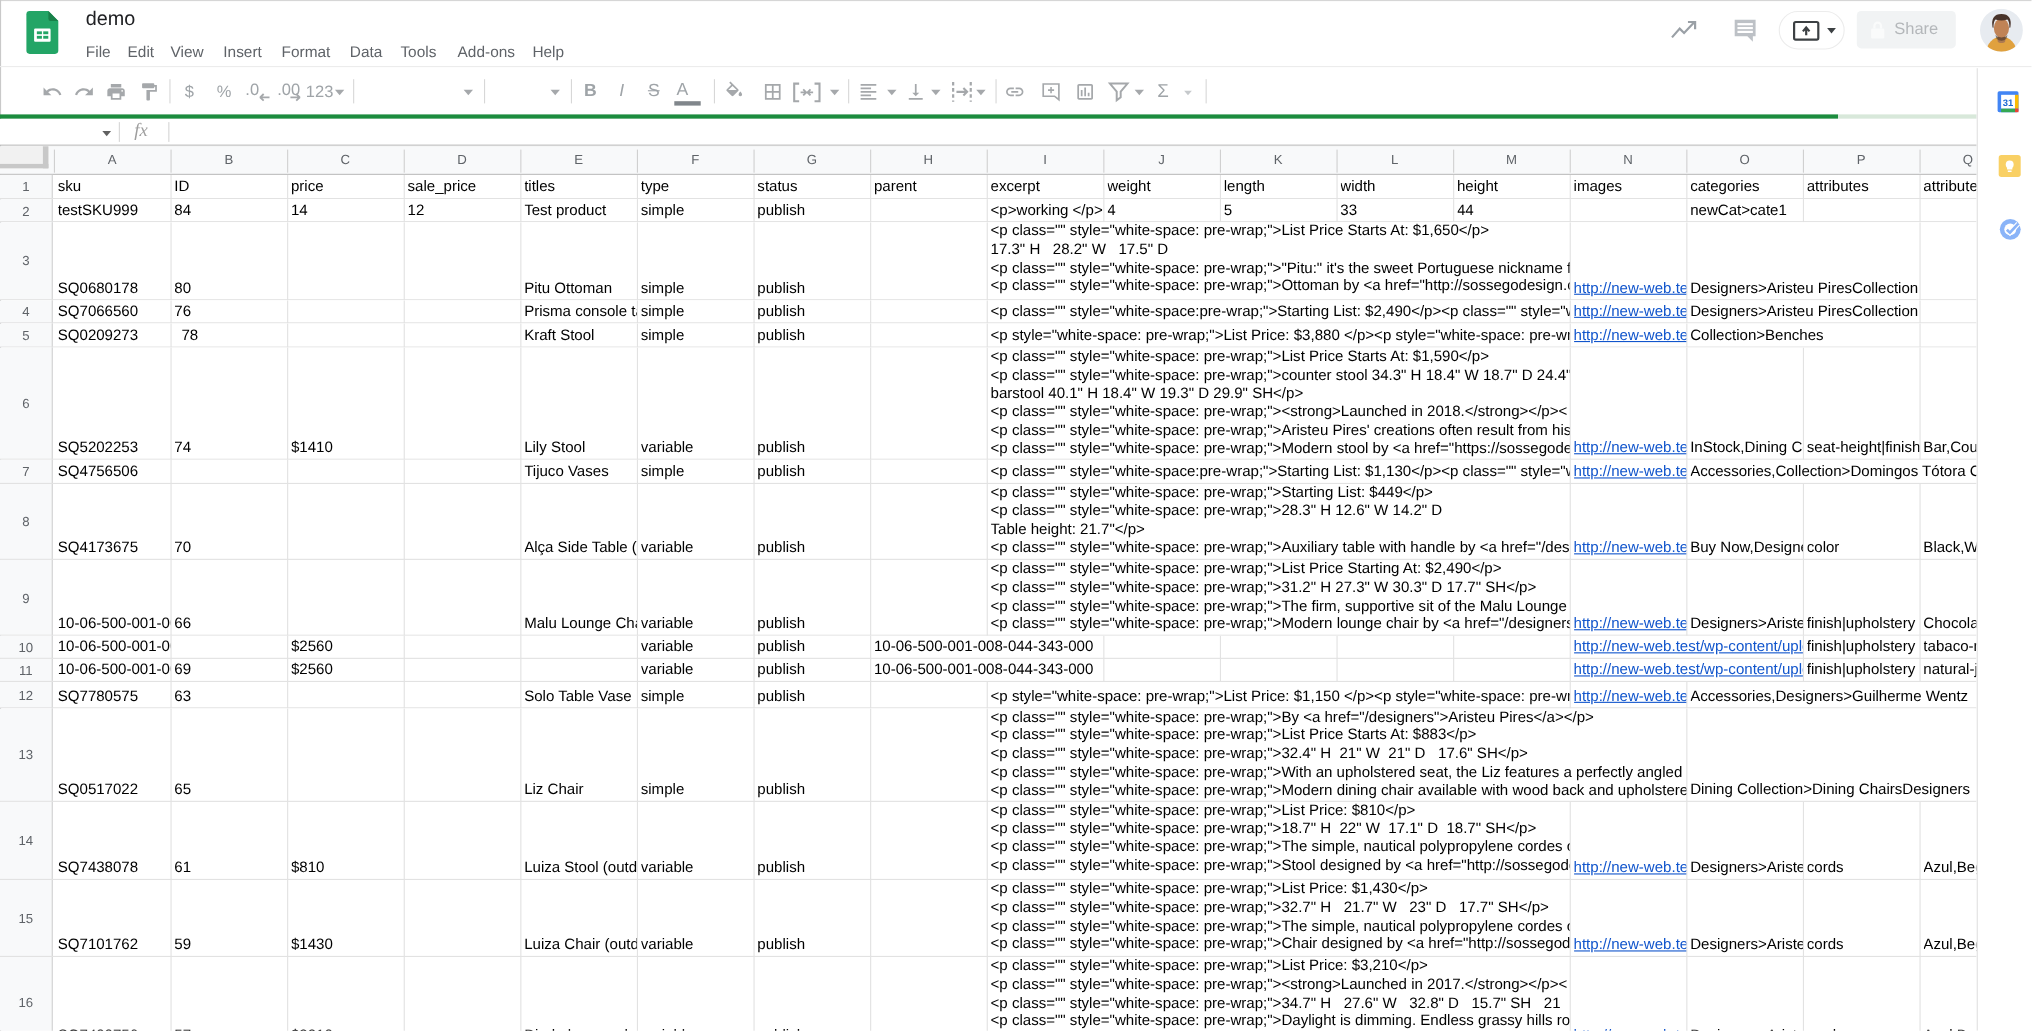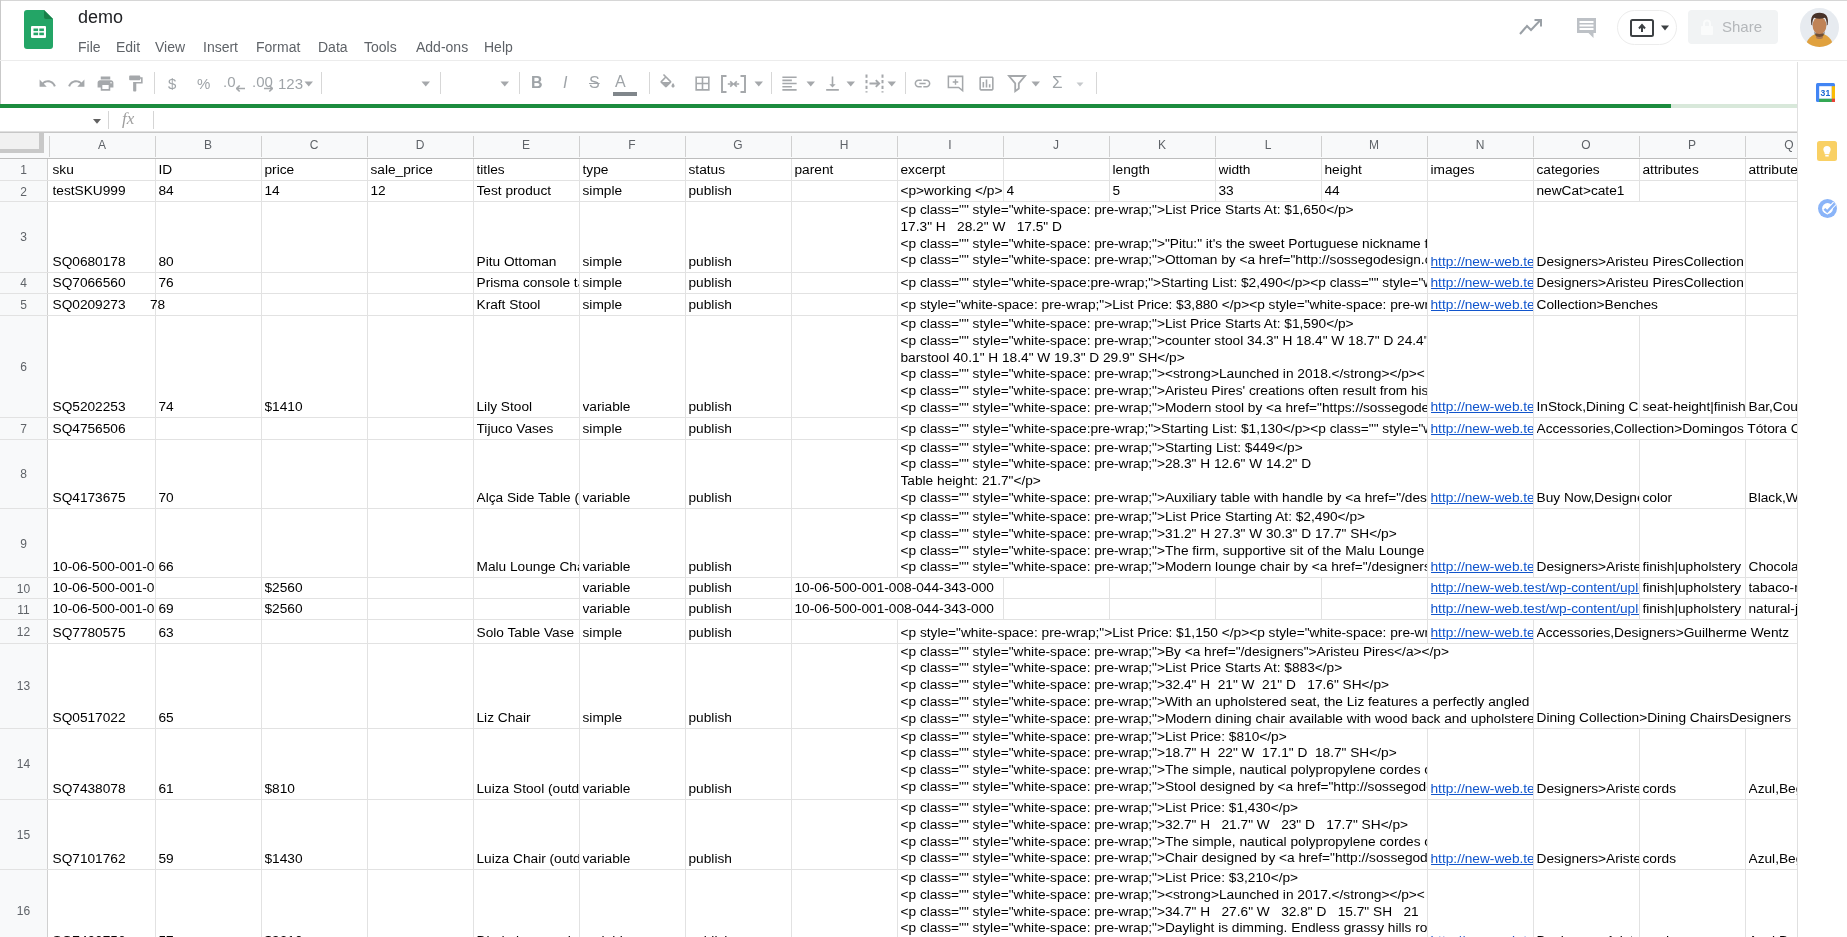--- a/index.html
+++ b/index.html
@@ -252,20 +252,21 @@
 <i class="hb" style="top:21px"></i>
 <div class="c" style="left:52.5px;width:1744.5px;height:20px">sku</div>
 <div class="c" style="left:158.5px;width:1638.5px;height:20px">ID</div>
 <div class="c" style="left:264.5px;width:1532.5px;height:20px">price</div>
 <div class="c" style="left:370.5px;width:1426.5px;height:20px">sale_price</div>
 <div class="c" style="left:582.5px;width:1214.5px;height:20px">type</div>
 <div class="c" style="left:476.5px;width:1320.5px;height:20px">titles</div>
 <div class="c" style="left:688.5px;width:1108.5px;height:20px">status</div>
 <div class="c" style="left:794.5px;width:1002.5px;height:20px">parent</div>
 <div class="c" style="left:900.5px;width:896.5px;height:20px">excerpt</div>
+<div class="c" style="left:1006.5px;width:790.5px;height:20px">weight</div>
 <div class="c" style="left:1112.5px;width:684.5px;height:20px">length</div>
 <div class="c" style="left:1218.5px;width:578.5px;height:20px">width</div>
 <div class="c" style="left:1324.5px;width:472.5px;height:20px">height</div>
 <div class="c" style="left:1430.5px;width:366.5px;height:20px">images</div>
 <div class="c" style="left:1536.5px;width:260.5px;height:20px">categories</div>
 <div class="c" style="left:1642.5px;width:154.5px;height:20px">attributes</div>
 <div class="c" style="left:1748.5px;width:48.5px;height:20px">attribute_values</div>
 </div>
 <div class="rn" style="top:181px;height:21px">2</div>
 <div class="row" style="top:181px;height:21px">
@@ -354,21 +355,21 @@
 <i class="v" style="left:473px"></i>
 <i class="v" style="left:579px"></i>
 <i class="v" style="left:685px"></i>
 <i class="v" style="left:791px"></i>
 <i class="v" style="left:897px"></i>
 <i class="v" style="left:1427px"></i>
 <i class="v" style="left:1533px"></i>
 <i class="v" style="left:1745px"></i>
 <i class="hb" style="top:21px"></i>
 <div class="c" style="left:52.5px;width:1744.5px;height:20px">SQ0209273</div>
-<div class="c" style="left:150px;width:1638.5px;height:20px">78</div>
+<div class="c" style="left:165px;width:1638.5px;height:20px">78</div>
 <div class="c" style="left:476.5px;width:1320.5px;height:20px">Kraft Stool</div>
 <div class="c" style="left:582.5px;width:1214.5px;height:20px">simple</div>
 <div class="c" style="left:688.5px;width:1108.5px;height:20px">publish</div>
 <div class="c" style="left:900.5px;width:526.5px;height:20px">&lt;p style="white-space: pre-wrap;"&gt;List Price: $3,880 &lt;/p&gt;&lt;p style="white-space: pre-wrap;"&gt;more text here</div>
 <div class="c" style="left:1430.5px;width:102.5px;height:20px"><span class="lk">http://new-web.test/wp-content/uploads/2018/05/product-image-01.jpg</span></div>
 <div class="c" style="left:1536.5px;width:260.5px;height:20px">Collection&gt;Benches</div>
 </div>
 <div class="rn" style="top:316px;height:102px">6</div>
 <div class="row" style="top:316px;height:102px">
 <i class="v" style="left:155px"></i>

